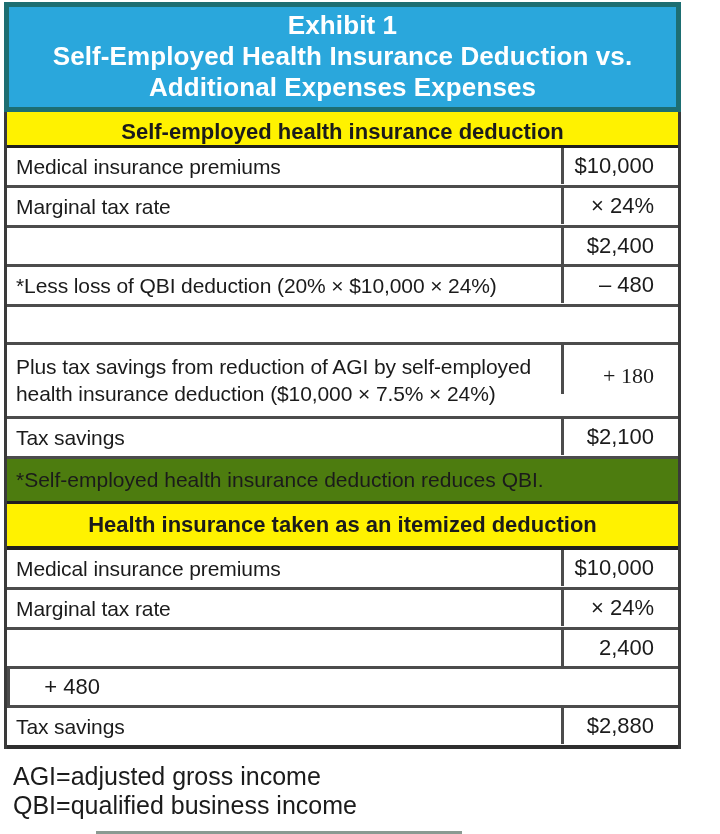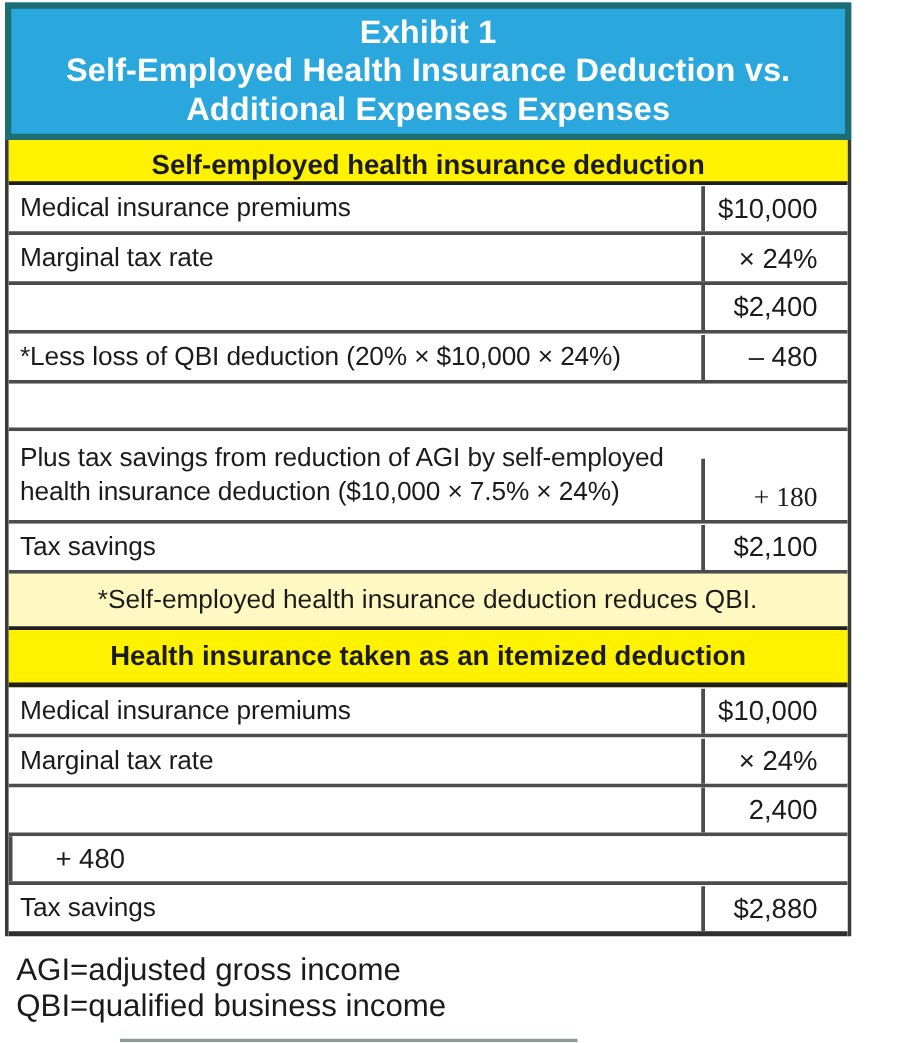--- a/index.html
+++ b/index.html
@@ -51,21 +51,21 @@
     background:var(--band-bg);
     text-align:center;
     font-weight:bold;
     font-size:22px;
     padding:7px 4px 0;
     border-bottom:3px solid var(--heavy);
   }
   .band.second { border-bottom:4px solid var(--heavy); padding:8px 4px 8px; }
   .row {
     display:flex;
-    align-items:flex-end;
+    align-items:flex-start;
     border-bottom:3px solid var(--grid);
     min-height:38px;
     background:#fff;
   }
   .row.last { border-bottom:4px solid #2E2E2E; }
   .lbl {
     flex:1;
     display:flex;
     align-items:center;
     font-size:21px;
@@ -82,22 +82,21 @@
     font-size:22px;
     padding:5px 24px 5px 4px;
     white-space:nowrap;
   }
   .row.tall .val { align-items:flex-start; padding-top:18px;font-family:Liberation Serif, serif; }
   .row.tall .lbl { padding-top:8px; padding-bottom:9px; }
   .footnote {
     font-size:21px;
     padding:9px 10px 9px 9px;
     border-bottom:3px solid var(--heavy);
-    background:#fef9c3;
-    text-align:center;
+    background:#4d7c0f;
   }
 
   
   .legend {
     margin:13px 0 0 13px;
     font-size:25px;
     line-height:29px;
   }
 
   

